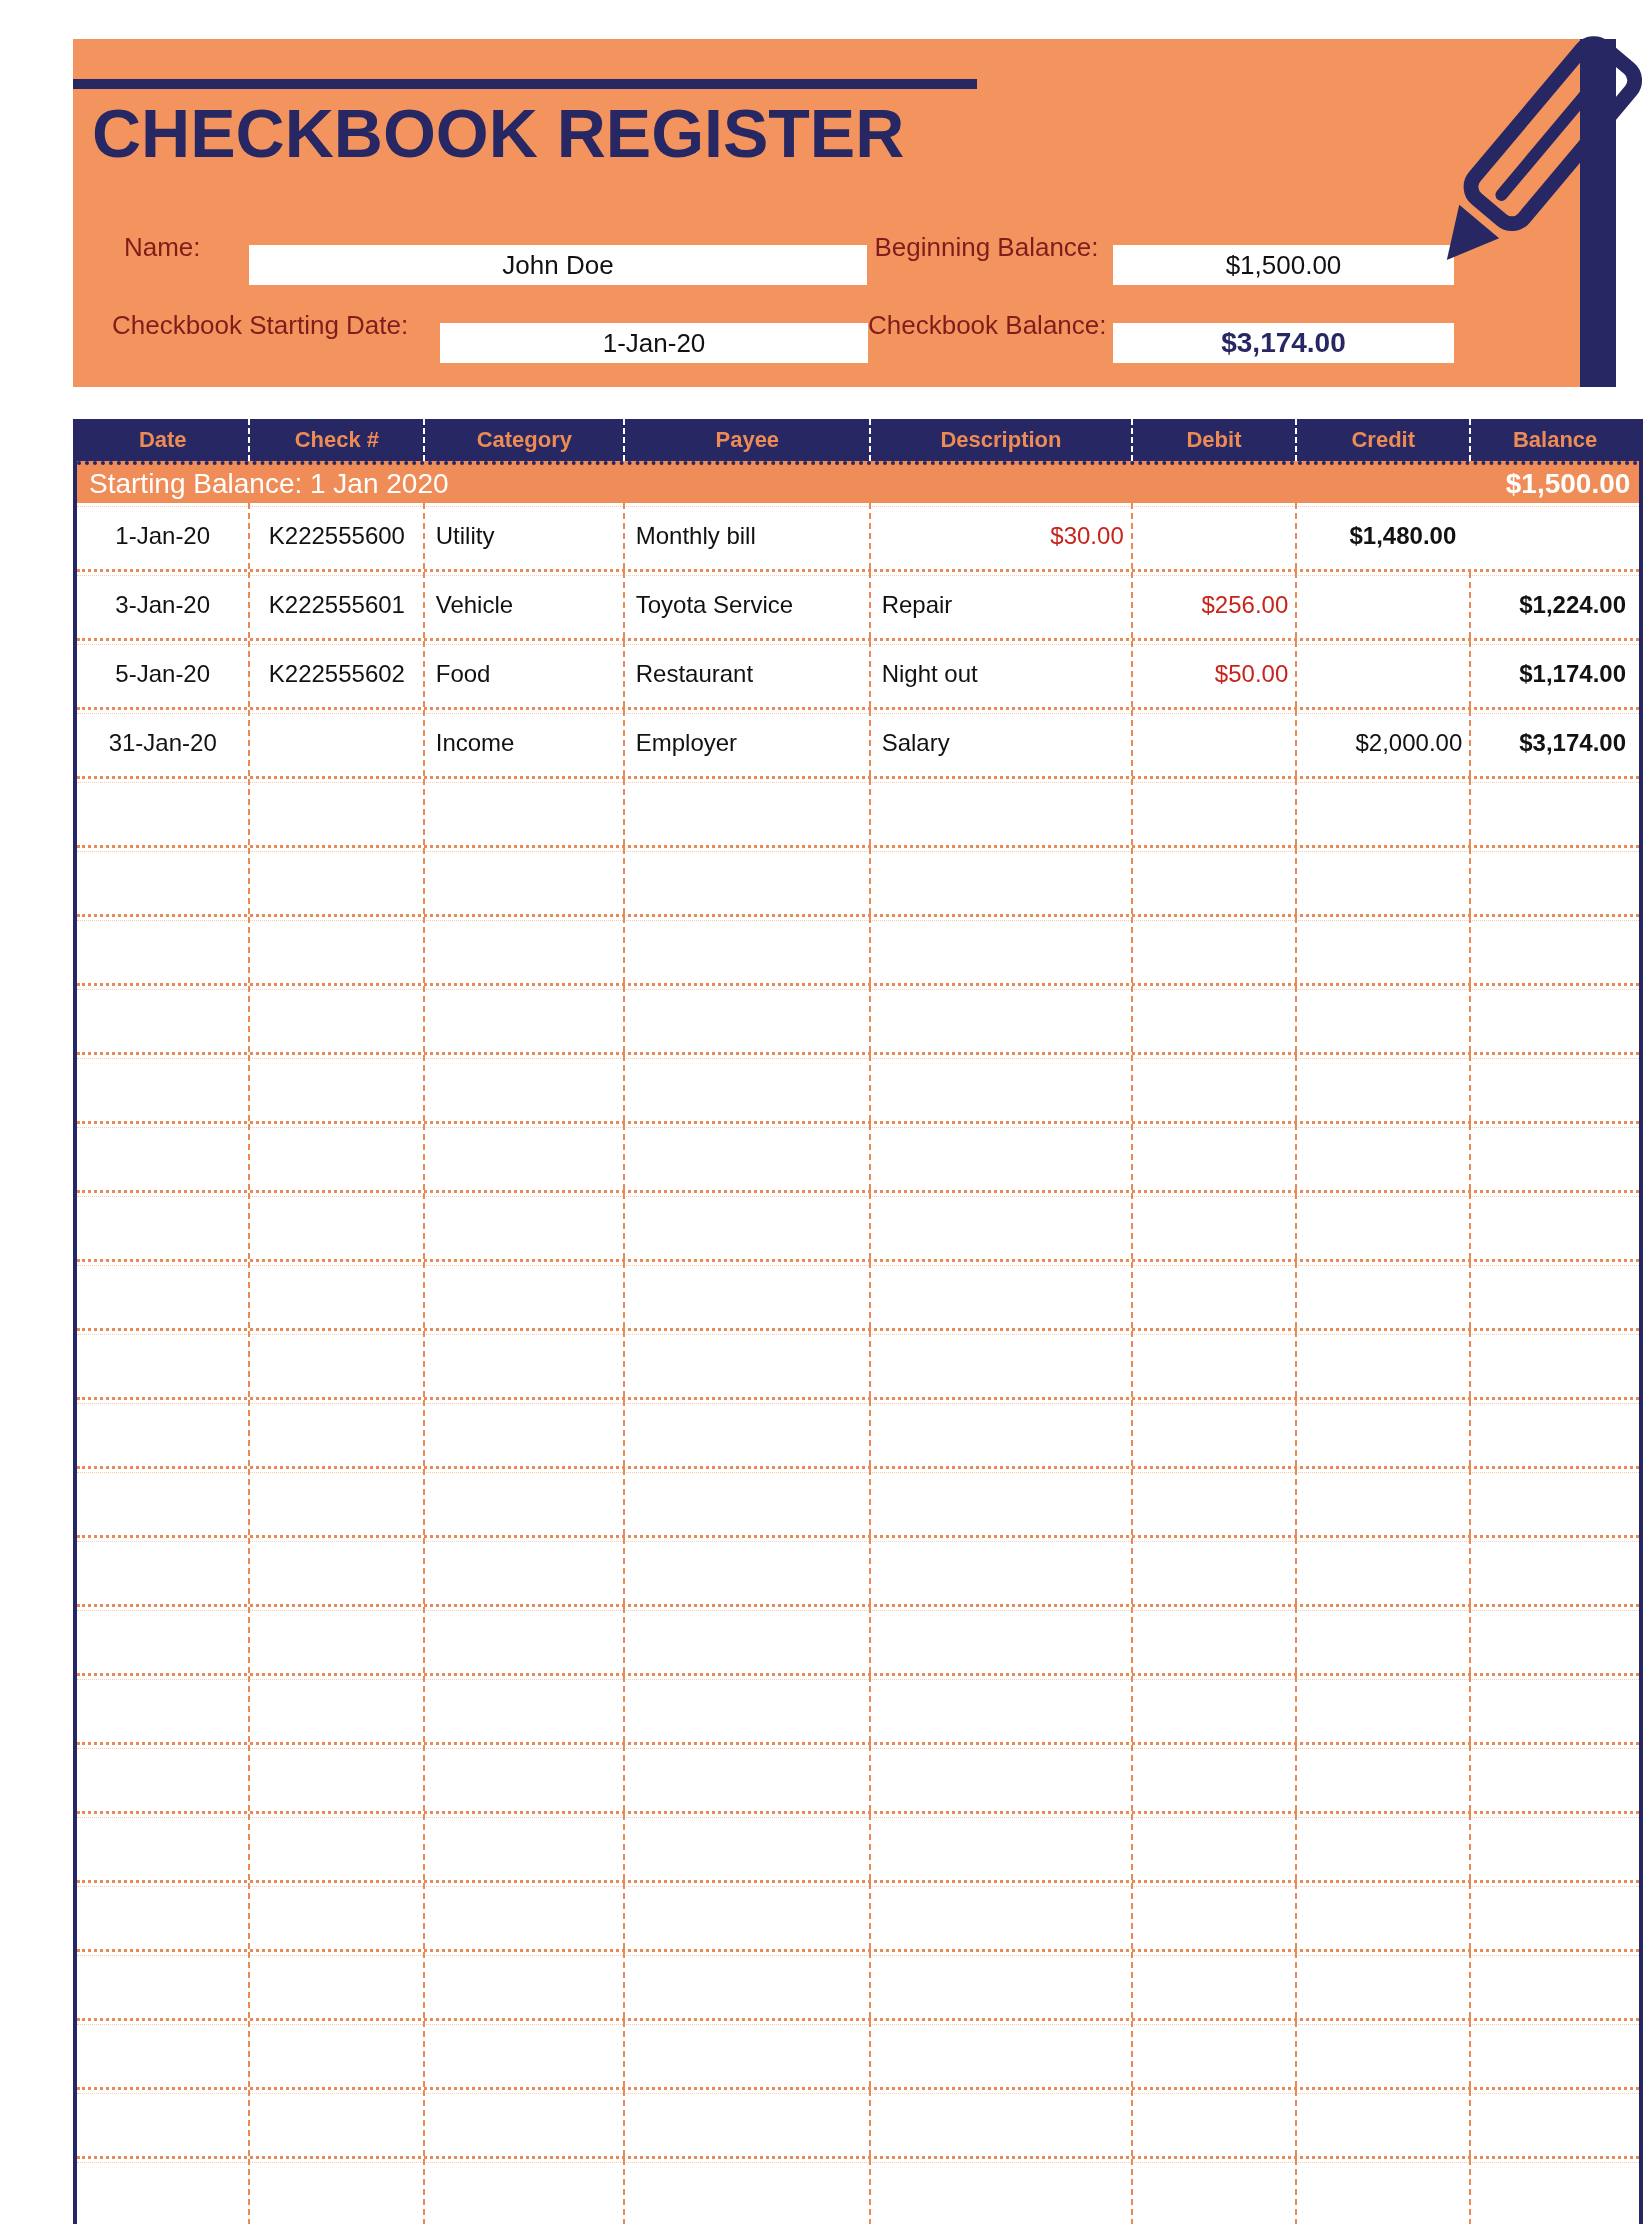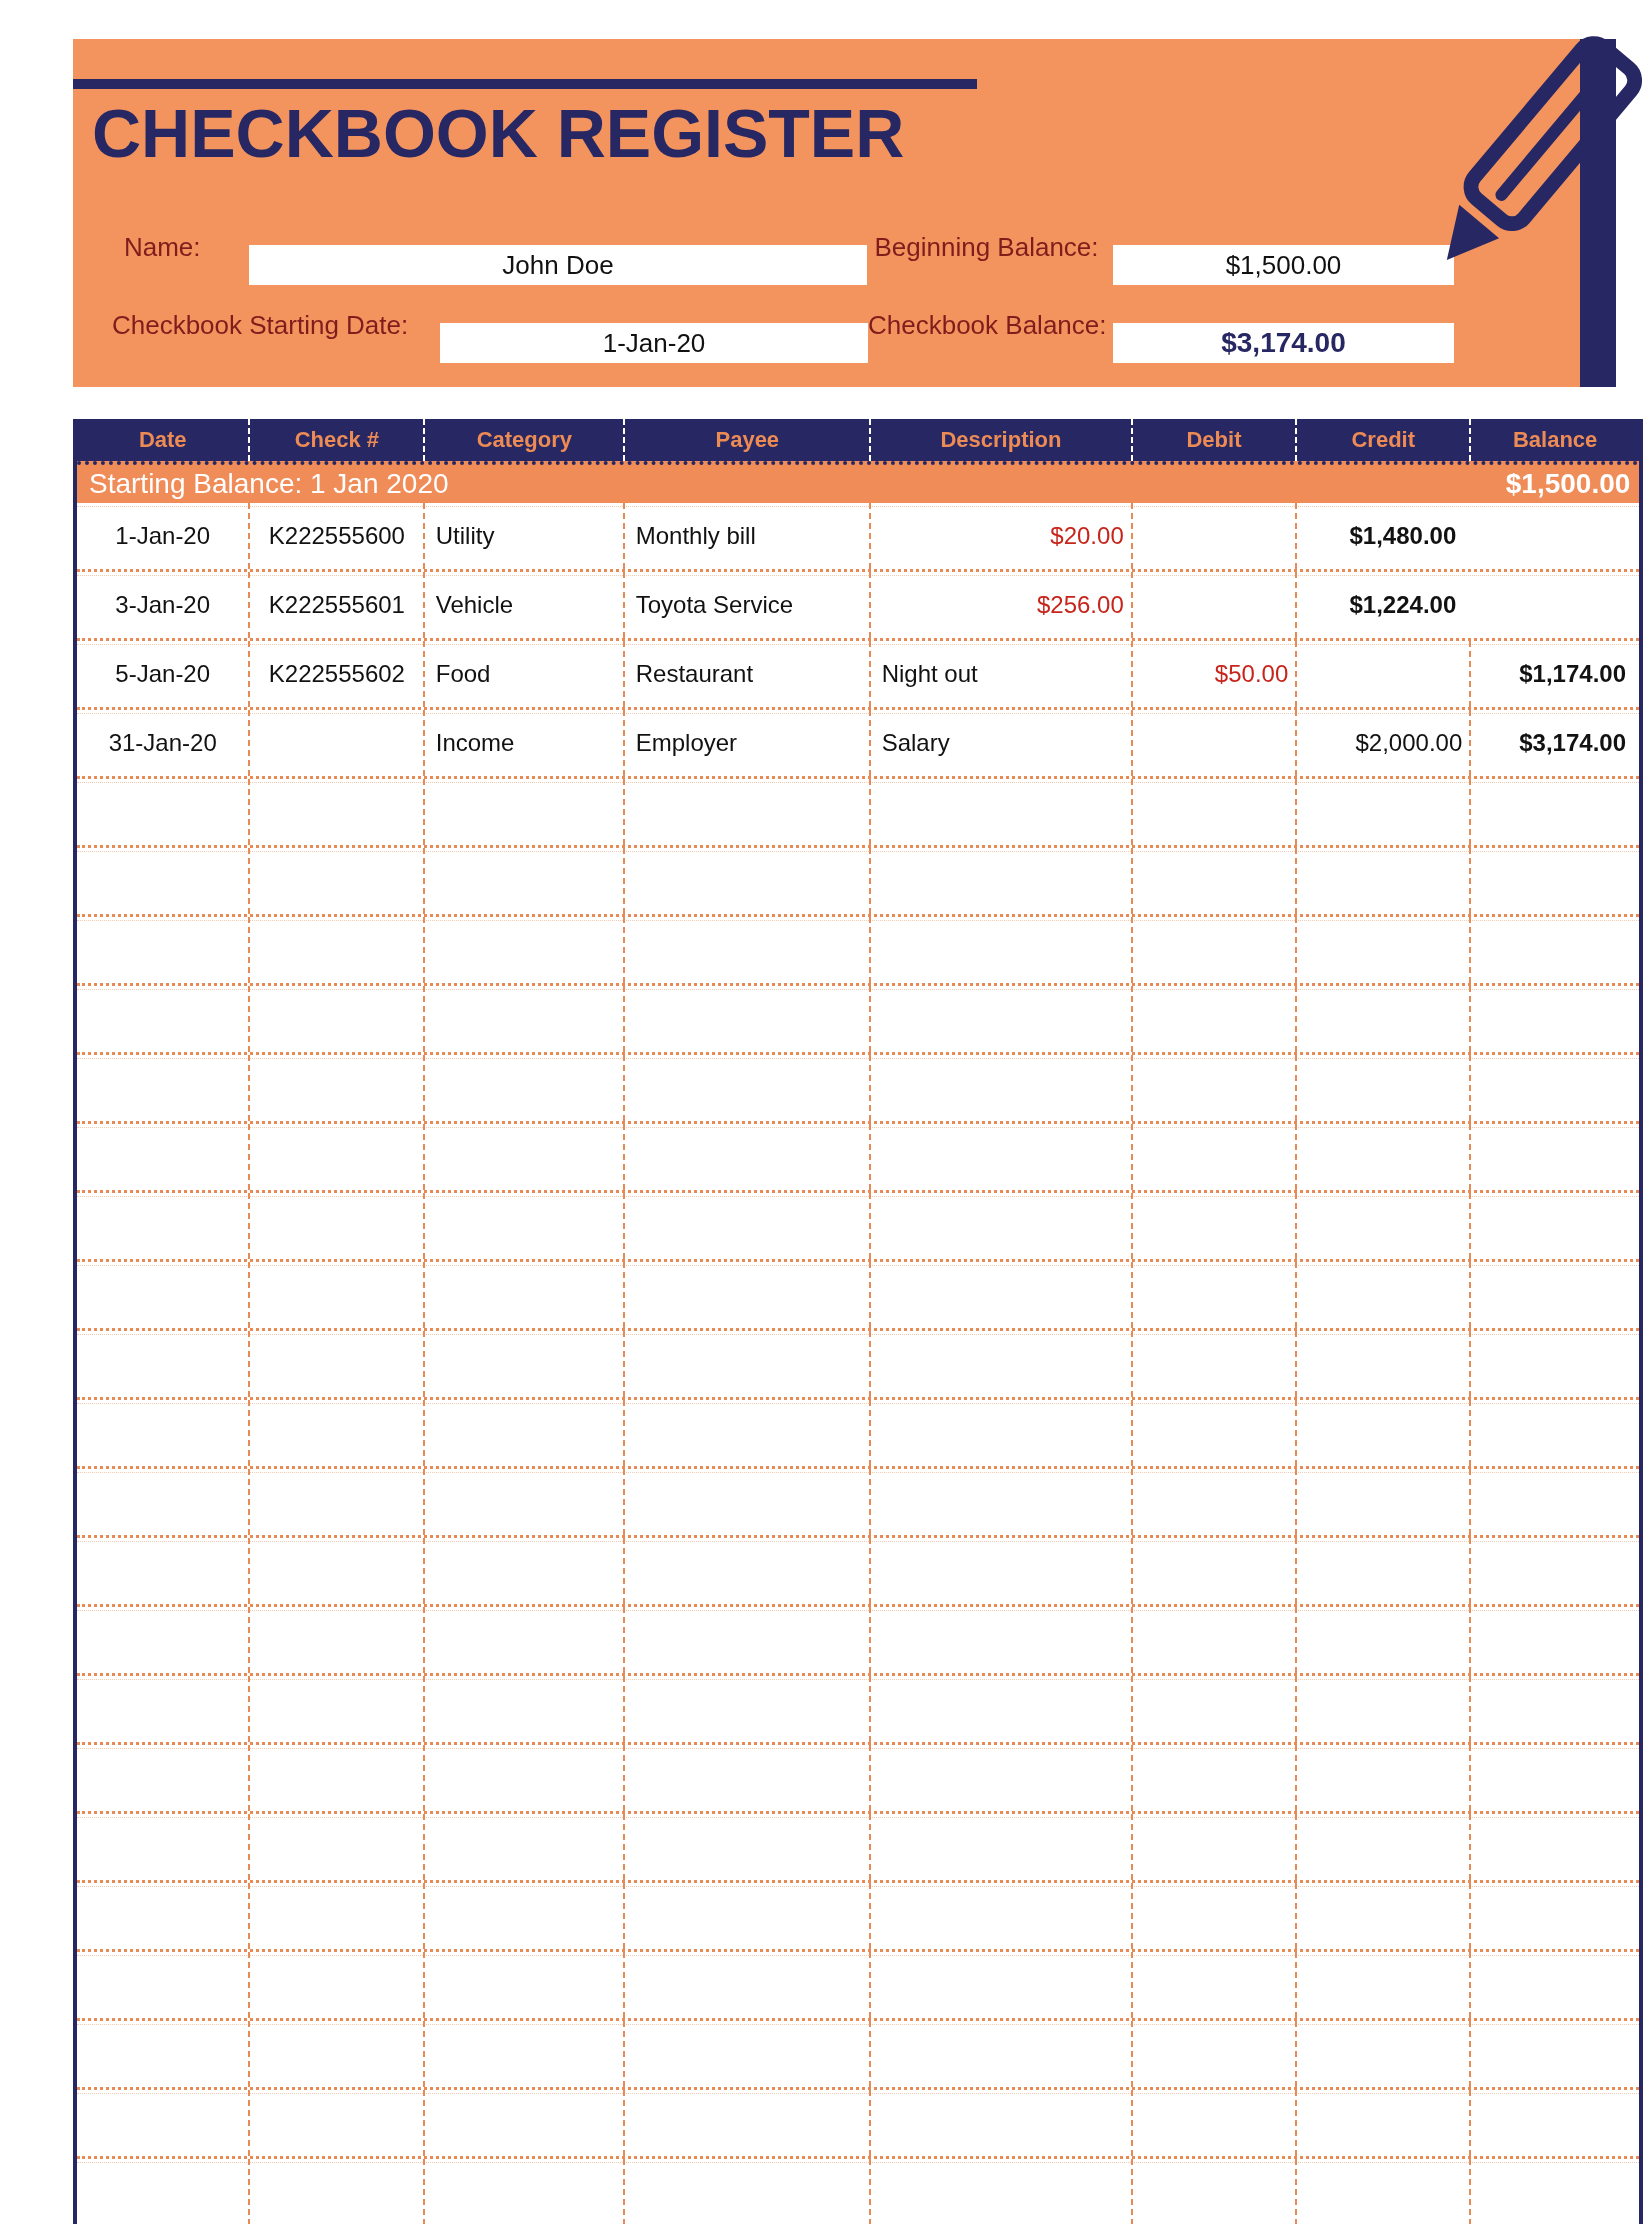--- a/index.html
+++ b/index.html
@@ -112,29 +112,30 @@
   <div class="sbrow">
     <div class="sb-label">Starting Balance: 1 Jan 2020</div>
     <div class="sb-amount">$1,500.00</div>
   </div>
   <div id="tbody">
       <div class="r">
         <div class="cell c-date">1-Jan-20</div>
         <div class="cell c-check">K222555600</div>
         <div class="cell c-category">Utility</div>
         <div class="cell c-description">Monthly bill</div>
-        <div class="cell c-debit">$20.00</div>
+        <div class="cell c-debit">$30.00</div>
         <div class="cell c-credit"></div>
         <div class="cell c-balance">$1,480.00</div>
       </div>
       <div class="r">
         <div class="cell c-date">3-Jan-20</div>
         <div class="cell c-check">K222555601</div>
         <div class="cell c-category">Vehicle</div>
         <div class="cell c-payee">Toyota Service</div>
+        <div class="cell c-description">Repair</div>
         <div class="cell c-debit">$256.00</div>
         <div class="cell c-credit"></div>
         <div class="cell c-balance">$1,224.00</div>
       </div>
       <div class="r">
         <div class="cell c-date">5-Jan-20</div>
         <div class="cell c-check">K222555602</div>
         <div class="cell c-category">Food</div>
         <div class="cell c-payee">Restaurant</div>
         <div class="cell c-description">Night out</div>

